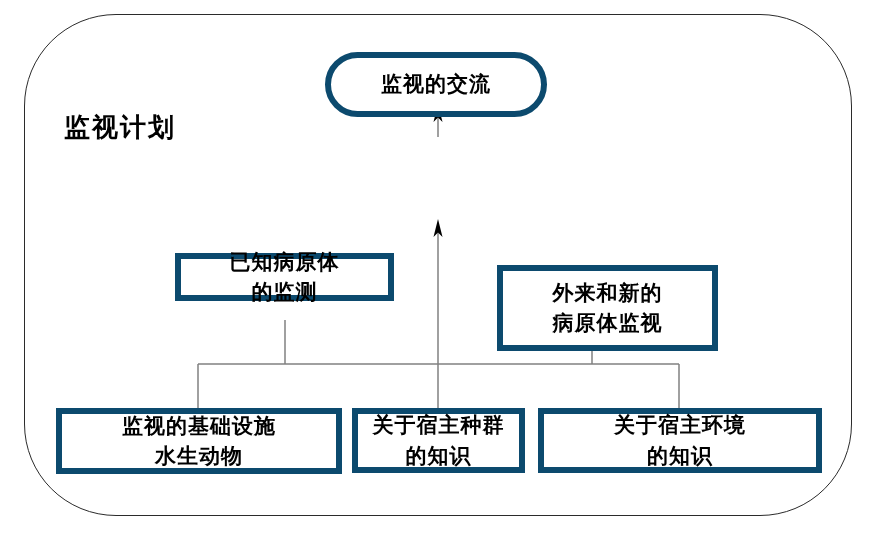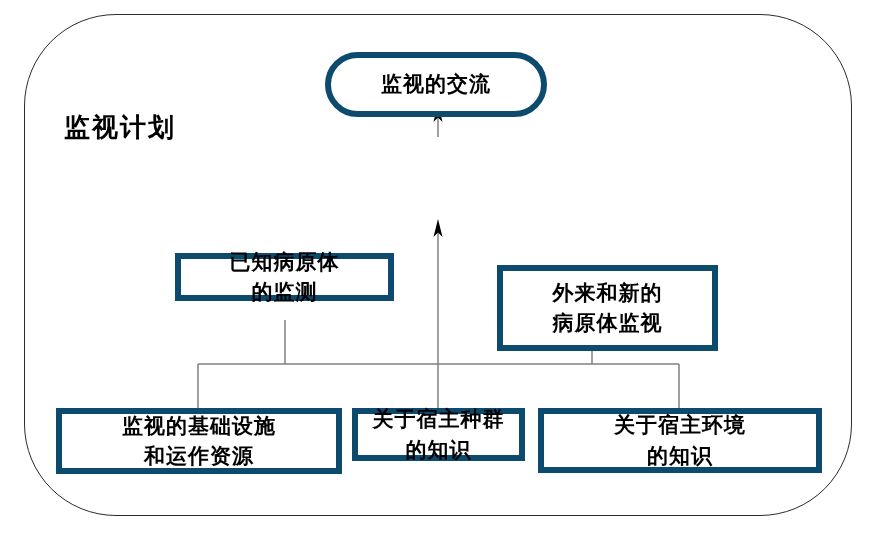--- a/index.html
+++ b/index.html
@@ -63,21 +63,21 @@
     letter-spacing: 1px;
   }
   .stadium {
     border-radius: 999px;
   }
   .node-communication   { left: 325px; top:  52px; width: 222px; height: 65px; }
   .node-info-system     { left: 330px; top: 137px; width: 220px; height: 85px; }
   .node-known-pathogens { left: 175px; top: 253px; width: 219px; height: 48px; }
   .node-exotic-pathogens{ left: 497px; top: 253px; width: 221px; height: 86px; margin-top: 12px; }
   .node-infrastructure  { left:  56px; top: 408px; width: 286px; height: 66px; }
-  .node-host-population { left: 352px; top: 408px; width: 173px; height: 53px; }
+  .node-host-population { left: 352px; top: 408px; width: 173px; height: 65px; }
   .node-host-environment{ left: 538px; top: 408px; width: 284px; height: 65px; }
 </style>
 </head>
 <body>
 
 <div class="canvas">
 
   <div class="outer-frame"></div>
 
   <div class="frame-label">监视计划</div>
@@ -113,21 +113,21 @@
 的监测</span>
   </div>
 
   <div class="node node-exotic-pathogens">
     <span>外来和新的
 病原体监视</span>
   </div>
 
   <div class="node node-infrastructure">
     <span>监视的基础设施
-和运作资源</span>
+水生动物</span>
   </div>
 
   <div class="node node-host-population">
     <span>关于宿主种群
 的知识</span>
   </div>
 
   <div class="node node-host-environment">
     <span>关于宿主环境
 的知识</span>

